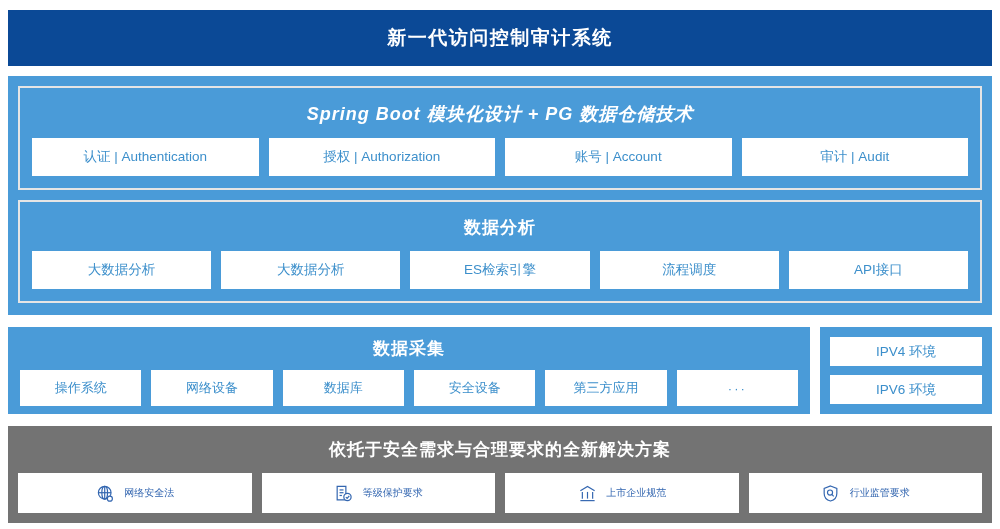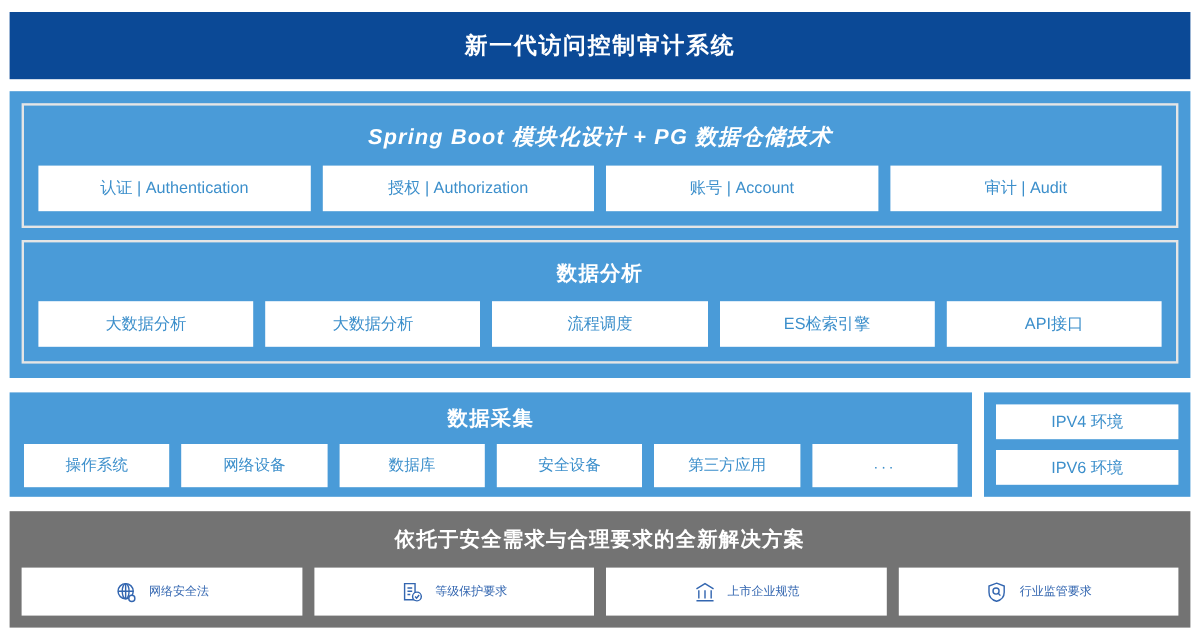--- a/index.html
+++ b/index.html
@@ -186,24 +186,24 @@
     <div class="group">
       <div class="group-title">数据分析</div>
       <div class="row">
         <div class="cell">
           <span>大数据分析</span>
         </div>
         <div class="cell">
           <span>大数据分析</span>
         </div>
         <div class="cell">
+          <span>ES检索引擎</span>
+        </div>
+        <div class="cell">
           <span>流程调度</span>
-        </div>
-        <div class="cell">
-          <span>ES检索引擎</span>
         </div>
         <div class="cell">
           <span>API接口</span>
         </div>
       </div>
     </div>
 
   </div>
 
   <div class="collect-wrap">

